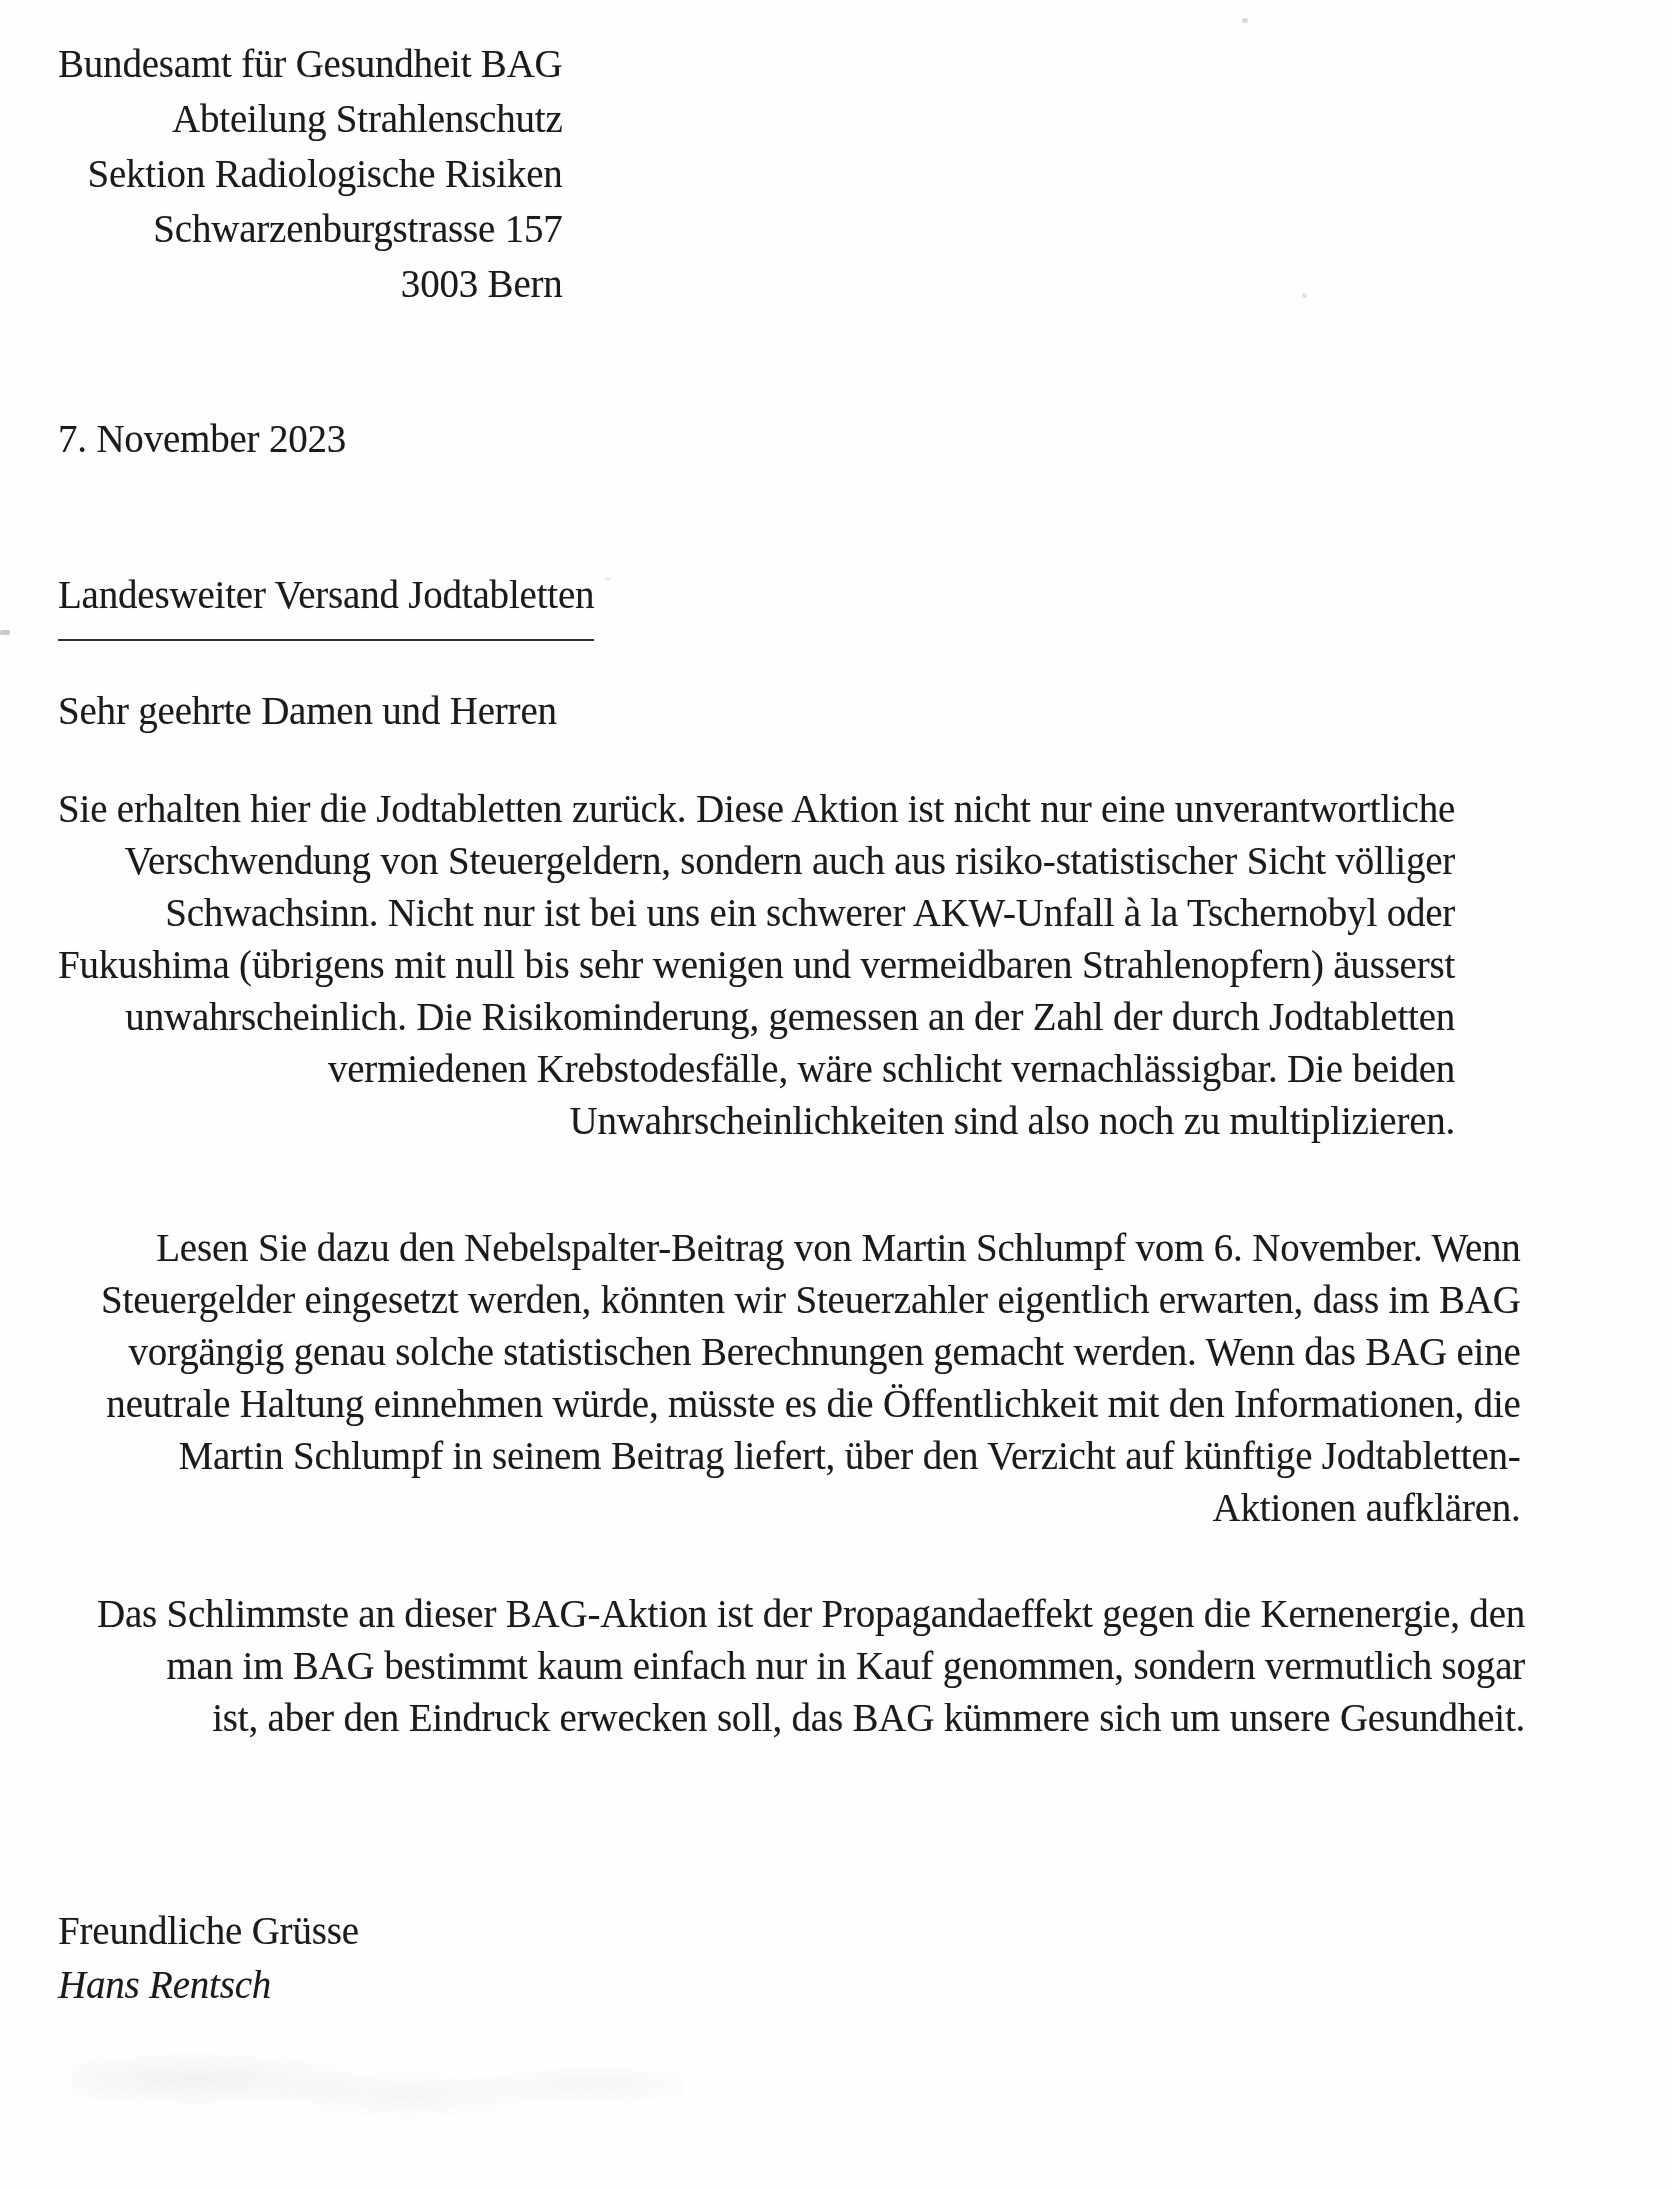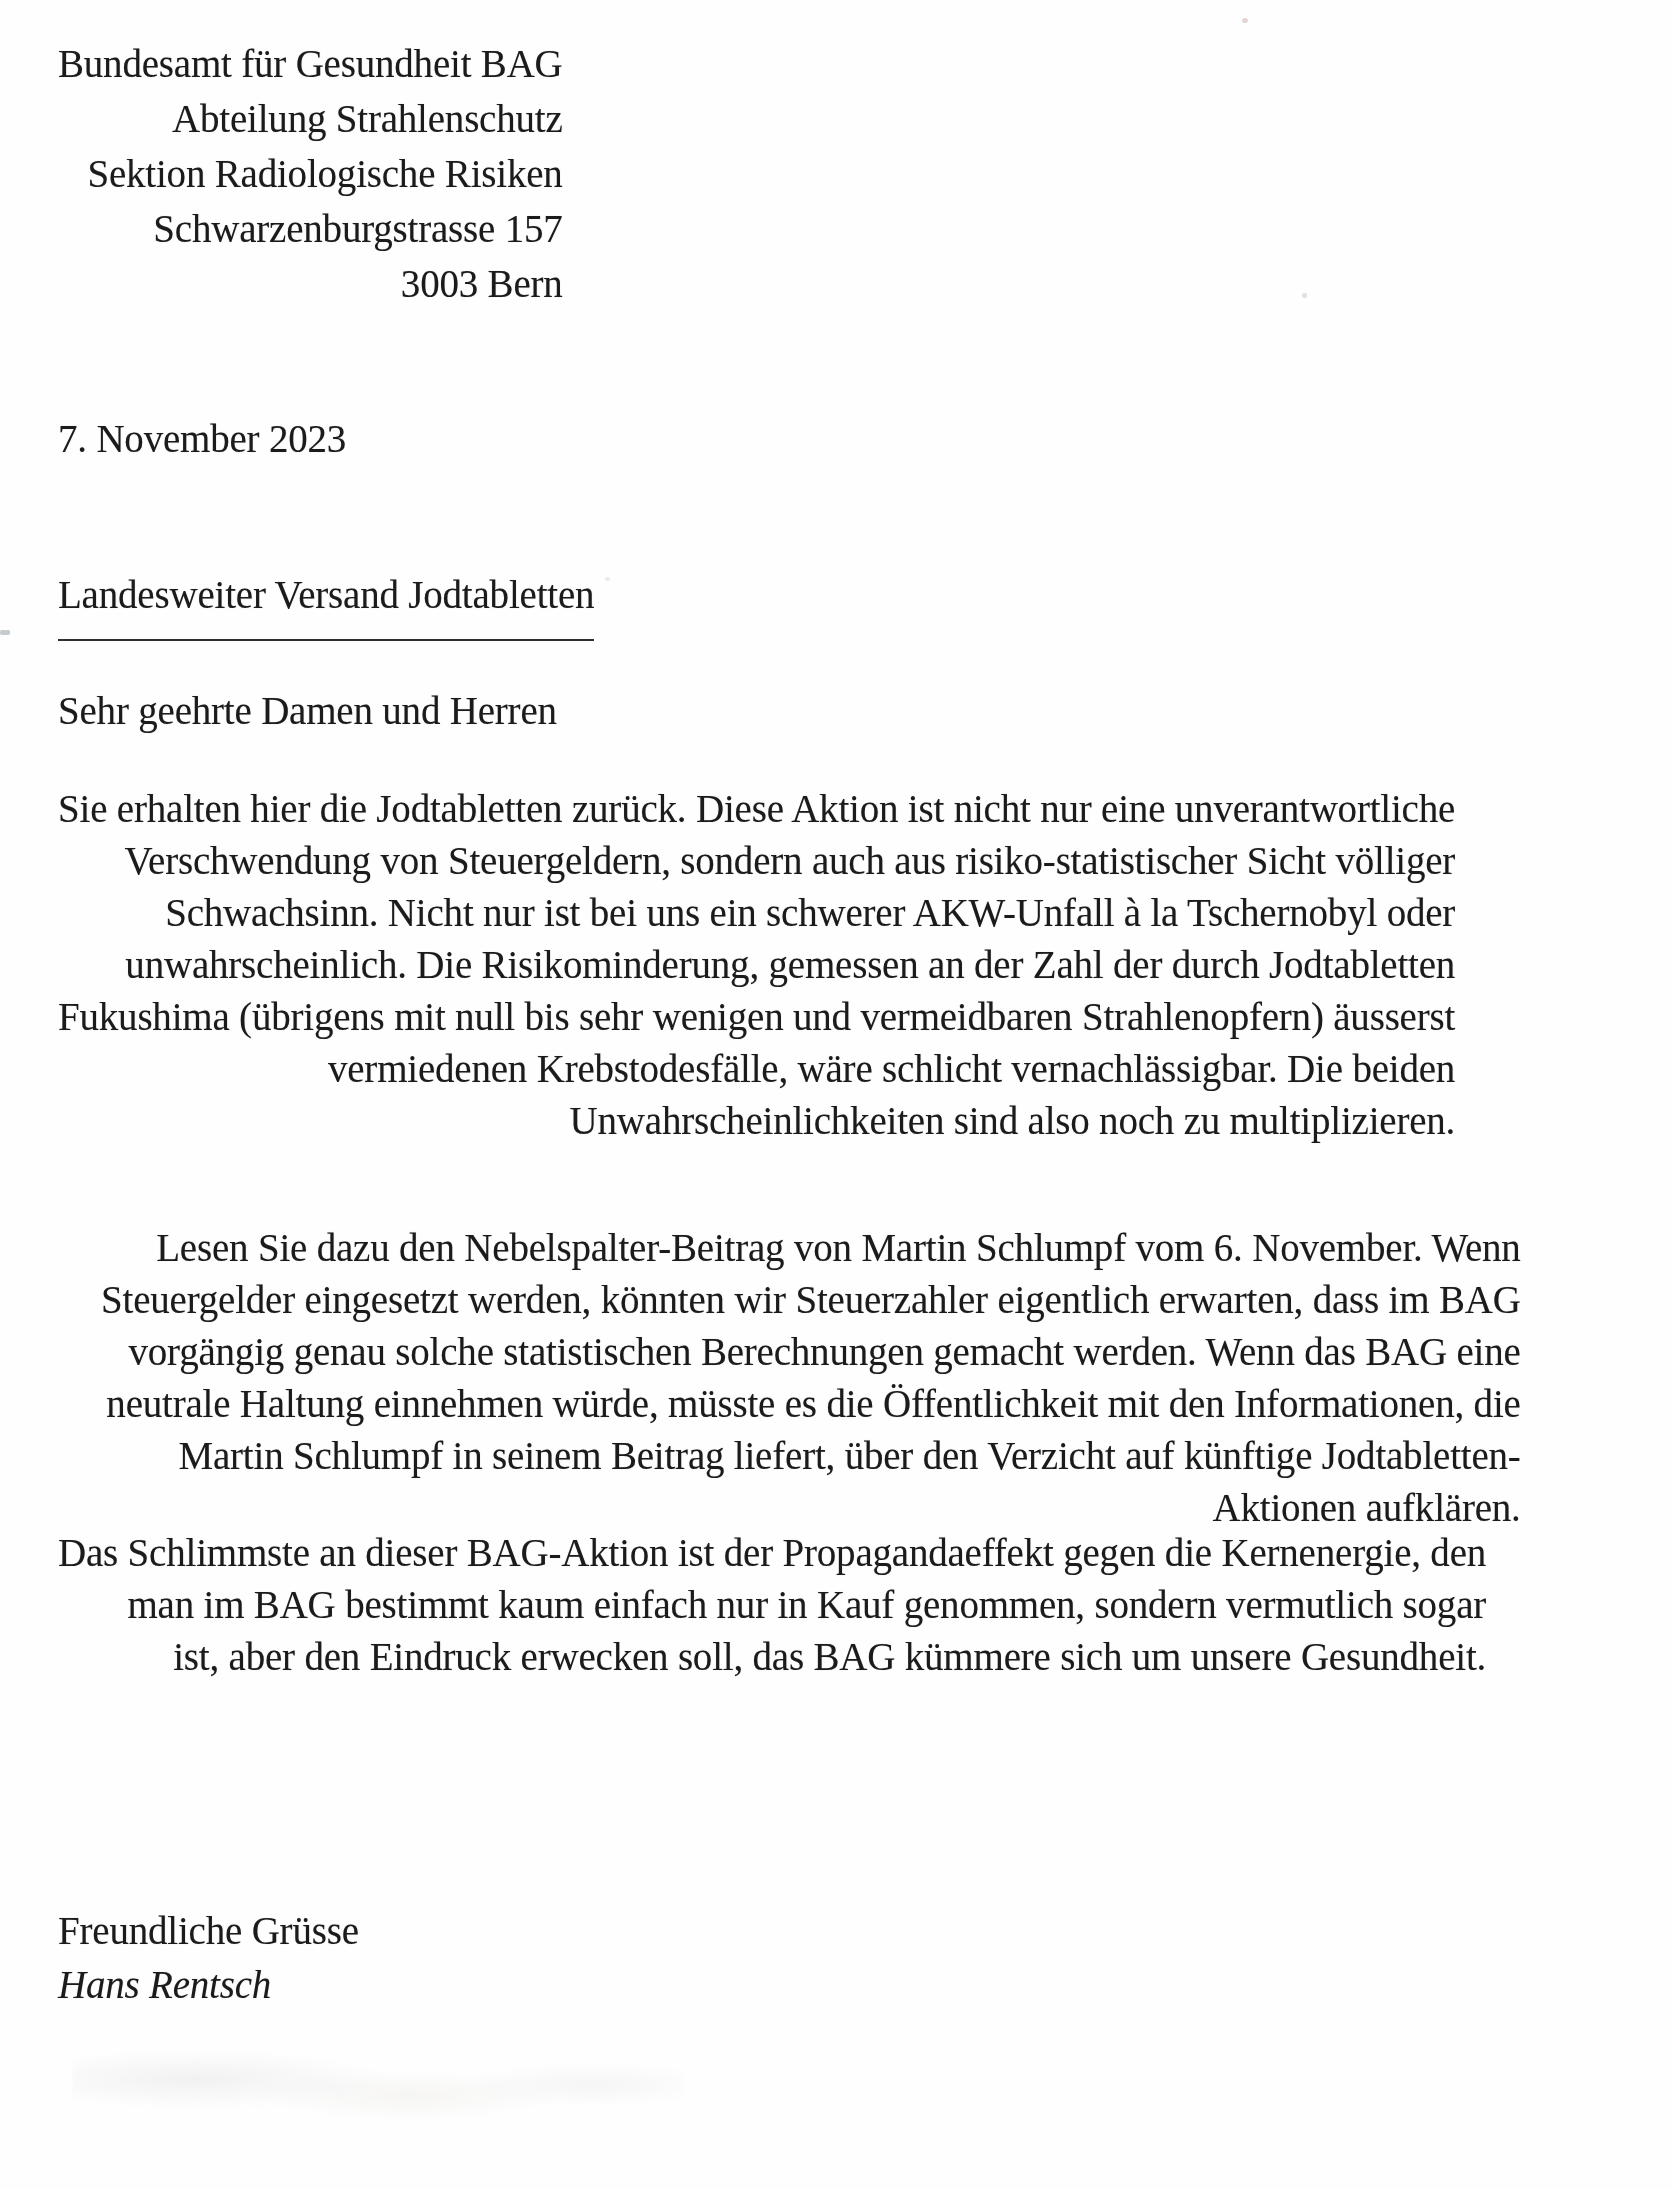--- a/index.html
+++ b/index.html
@@ -35,21 +35,21 @@
   .subject-block { top: 572px; }
   .subject-block .subject-text {
     display: inline-block;
     border-bottom: 2.7px solid #2e2e2e;
     padding-bottom: 22px;
   }
   .salutation-block { top: 688px; }
   .para { line-height: 52px; }
   .para-1 { top: 783px; }
   .para-2 { top: 1222px; margin-left: 43px; }
-  .para-3 { top: 1527px; }
+  .para-3 { top: 1588px; margin-left: 39px; }
   .valediction-block { top: 1908px; }
   .signature-block {
     top: 1962px;
     font-style: italic;
   }
   
   .speck {
     position: absolute;
     border-radius: 50%;
   }
@@ -99,22 +99,22 @@
   <div class="block subject-block">
     <span class="subject-text">Landesweiter Versand Jodtabletten</span>
   </div>
 
   <div class="block salutation-block">Sehr geehrte Damen und Herren</div>
 
   <div class="block para para-1">
     <div>Sie erhalten hier die Jodtabletten zurück. Diese Aktion ist nicht nur eine unverantwortliche</div>
     <div>Verschwendung von Steuergeldern, sondern auch aus risiko-statistischer Sicht völliger</div>
     <div>Schwachsinn. Nicht nur ist bei uns ein schwerer AKW-Unfall à la Tschernobyl oder</div>
+    <div>Fukushima (übrigens mit null bis sehr wenigen und vermeidbaren Strahlenopfern) äusserst</div>
     <div>unwahrscheinlich. Die Risikominderung, gemessen an der Zahl der durch Jodtabletten</div>
-    <div>Fukushima (übrigens mit null bis sehr wenigen und vermeidbaren Strahlenopfern) äusserst</div>
     <div>vermiedenen Krebstodesfälle, wäre schlicht vernachlässigbar. Die beiden</div>
     <div>Unwahrscheinlichkeiten sind also noch zu multiplizieren.</div>
   </div>
 
   <div class="block para para-2">
     <div>Lesen Sie dazu den Nebelspalter-Beitrag von Martin Schlumpf vom 6. November. Wenn</div>
     <div>Steuergelder eingesetzt werden, könnten wir Steuerzahler eigentlich erwarten, dass im BAG</div>
     <div>vorgängig genau solche statistischen Berechnungen gemacht werden. Wenn das BAG eine</div>
     <div>neutrale Haltung einnehmen würde, müsste es die Öffentlichkeit mit den Informationen, die</div>
     <div>Martin Schlumpf in seinem Beitrag liefert, über den Verzicht auf künftige Jodtabletten-</div>

